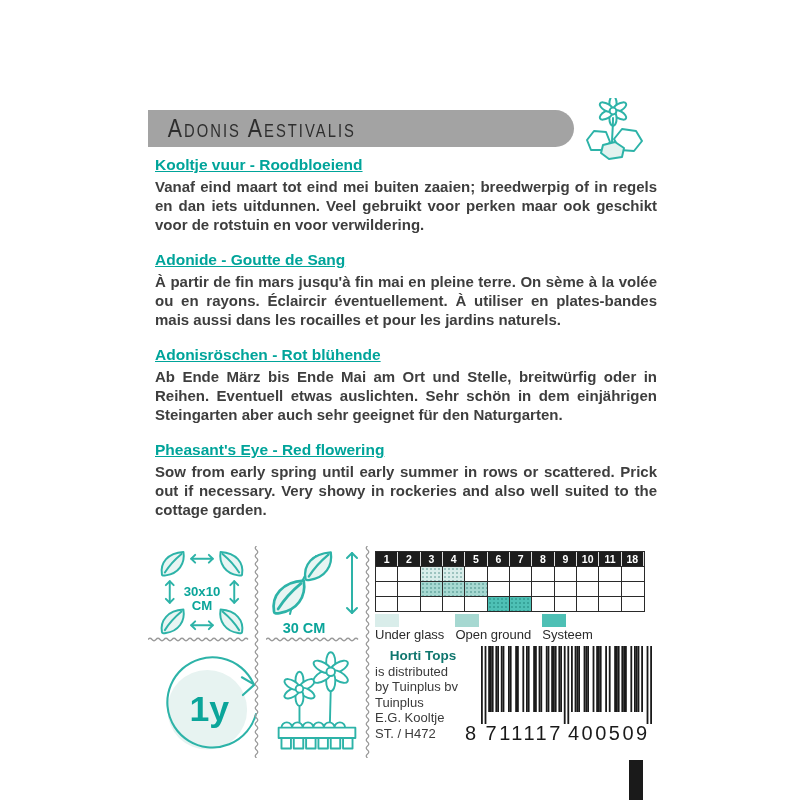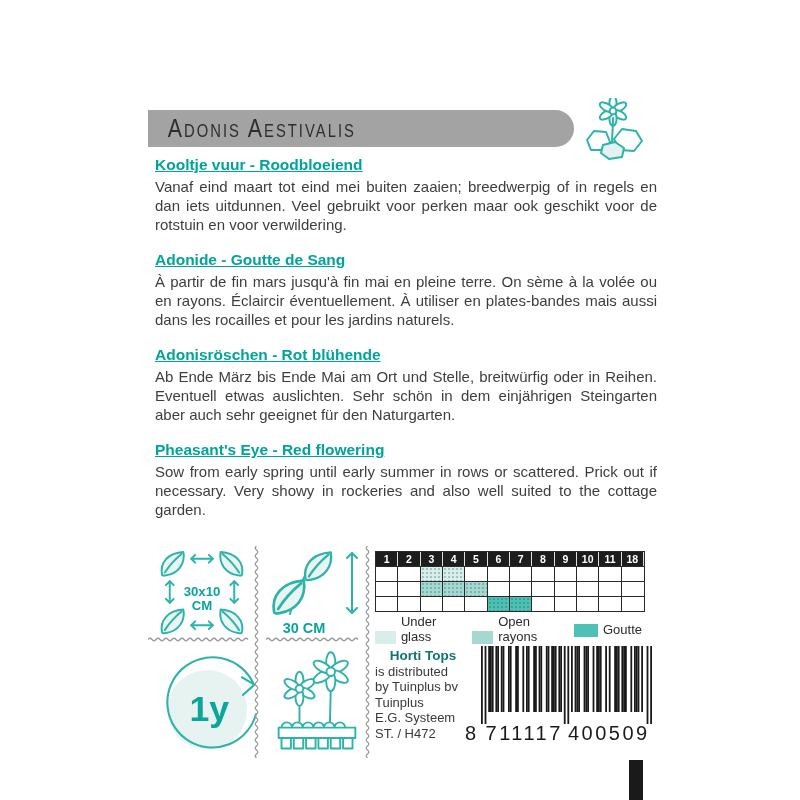--- a/index.html
+++ b/index.html
@@ -11,21 +11,21 @@
           background:#a3a3a3;border-radius:0 19px 19px 0;}
   .banner h1{margin:0;padding:0 0 0 24px;line-height:37px;font-size:26px;font-weight:normal;
              color:#2e2e2e;font-variant:small-caps;letter-spacing:2.5px;
              transform:scaleX(.82);transform-origin:left center;white-space:nowrap;}
   .flower-rocks{position:absolute;left:583px;top:98px;}
 
   
   .content{position:absolute;left:155px;top:156px;width:502px;}
   .content section{margin:0 0 17px 0;}
   .content h2{margin:0 0 3px 0;font-size:15.5px;font-weight:bold;color:#00a49a;text-decoration:underline;}
-  .content p{margin:0;font-size:15px;line-height:19px;text-align:justify;color:#3e3e3e;}
+  .content p{margin:0;font-size:15px;line-height:19px;text-align:justify;color:#3e3e3e;font-weight:bold;}
 
   
   .ico{position:absolute;}
   .ico-spacing{left:152px;top:549px;}
   .ico-height{left:268px;top:548px;}
   .ico-cycle{left:160px;top:650px;}
   .ico-tray{left:272px;top:650px;}
   .wave{position:absolute;}
   .wave path{stroke:#9a9a9a;stroke-width:1.3;fill:none;}
   svg text{font-family:"Liberation Sans", sans-serif;}
@@ -35,21 +35,21 @@
 
   
   .cal{position:absolute;left:375px;top:551px;width:270px;border:1.5px solid #2a2a2a;box-sizing:border-box;}
   .cal-row{display:grid;grid-template-columns:repeat(12,1fr);}
   .cal-cell{box-sizing:border-box;height:15px;border-right:1px solid #2a2a2a;border-top:1px solid #2a2a2a;background:#fff;}
   .cal-cell:last-child{border-right:none;}
   .cal-head .cal-cell{height:14px;background:#1d1d1d;color:#fff;border-right:1px solid #dedede;border-top:none;
                       font-size:10.5px;font-weight:bold;text-align:center;line-height:14px;}
   .dots{background-image:radial-gradient(rgba(0,90,82,.28) .9px, transparent 1.1px);background-size:4px 4px;}
   .legend{position:absolute;left:375px;top:614px;width:278px;display:flex;align-items:center;font-size:13px;color:#2b2b2b;}
-  .legend-item{display:flex;align-items:flex-end;margin-right:11px;}
+  .legend-item{display:flex;align-items:flex-start;margin-right:11px;flex-direction:column;}
   .legend-swatch{width:24px;height:13px;margin-right:5px;background:#ccc;}
 
   
   .horti{position:absolute;left:375px;top:648px;width:96px;font-size:13px;line-height:15.5px;color:#3a3a3a;}
   .horti .horti-name{font-weight:bold;color:#0f766e;font-size:13.5px;text-align:center;}
   .barcode{position:absolute;left:465px;top:646px;}
   .regmark{position:absolute;left:629px;top:760px;width:14px;height:40px;background:#1a1a1a;}
 </style>
 </head>
 <body>
@@ -270,34 +270,34 @@
       </div>
   </div>
 
   <div class="legend">
     <span class="legend-item">
       <span class="legend-swatch dots" style="background-color: rgb(217, 237, 234);"></span>
       <span>Under glass</span>
     </span>
     <span class="legend-item">
       <span class="legend-swatch dots" style="background-color: rgb(166, 216, 209);"></span>
-      <span>Open rayons</span>
+      <span>Open ground</span>
     </span>
     <span class="legend-item">
       <span class="legend-swatch dots" style="background-color: rgb(78, 192, 181);"></span>
-      <span>Goutte</span>
+      <span>Systeem</span>
     </span>
   </div>
 
   <div class="horti">
     <div class="horti-name">Horti Tops</div>
     <div>is distributed</div>
     <div>by Tuinplus bv</div>
     <div>Tuinplus</div>
-    <div>E.G. Systeem</div>
+    <div>E.G. Kooltje</div>
     <div>ST. / H472</div>
   </div>
 
   <svg class="barcode" id="barcode-svg" width="192" height="100" viewBox="0 0 192 100">
       <rect x="16.00" y="0" width="1.8" height="78" fill="#1a1a1a"></rect>
       <rect x="19.60" y="0" width="1.8" height="78" fill="#1a1a1a"></rect>
       <rect x="23.20" y="0" width="1.8" height="66" fill="#1a1a1a"></rect>
       <rect x="25.00" y="0" width="1.8" height="66" fill="#1a1a1a"></rect>
       <rect x="26.80" y="0" width="1.8" height="66" fill="#1a1a1a"></rect>
       <rect x="30.40" y="0" width="1.8" height="66" fill="#1a1a1a"></rect>

